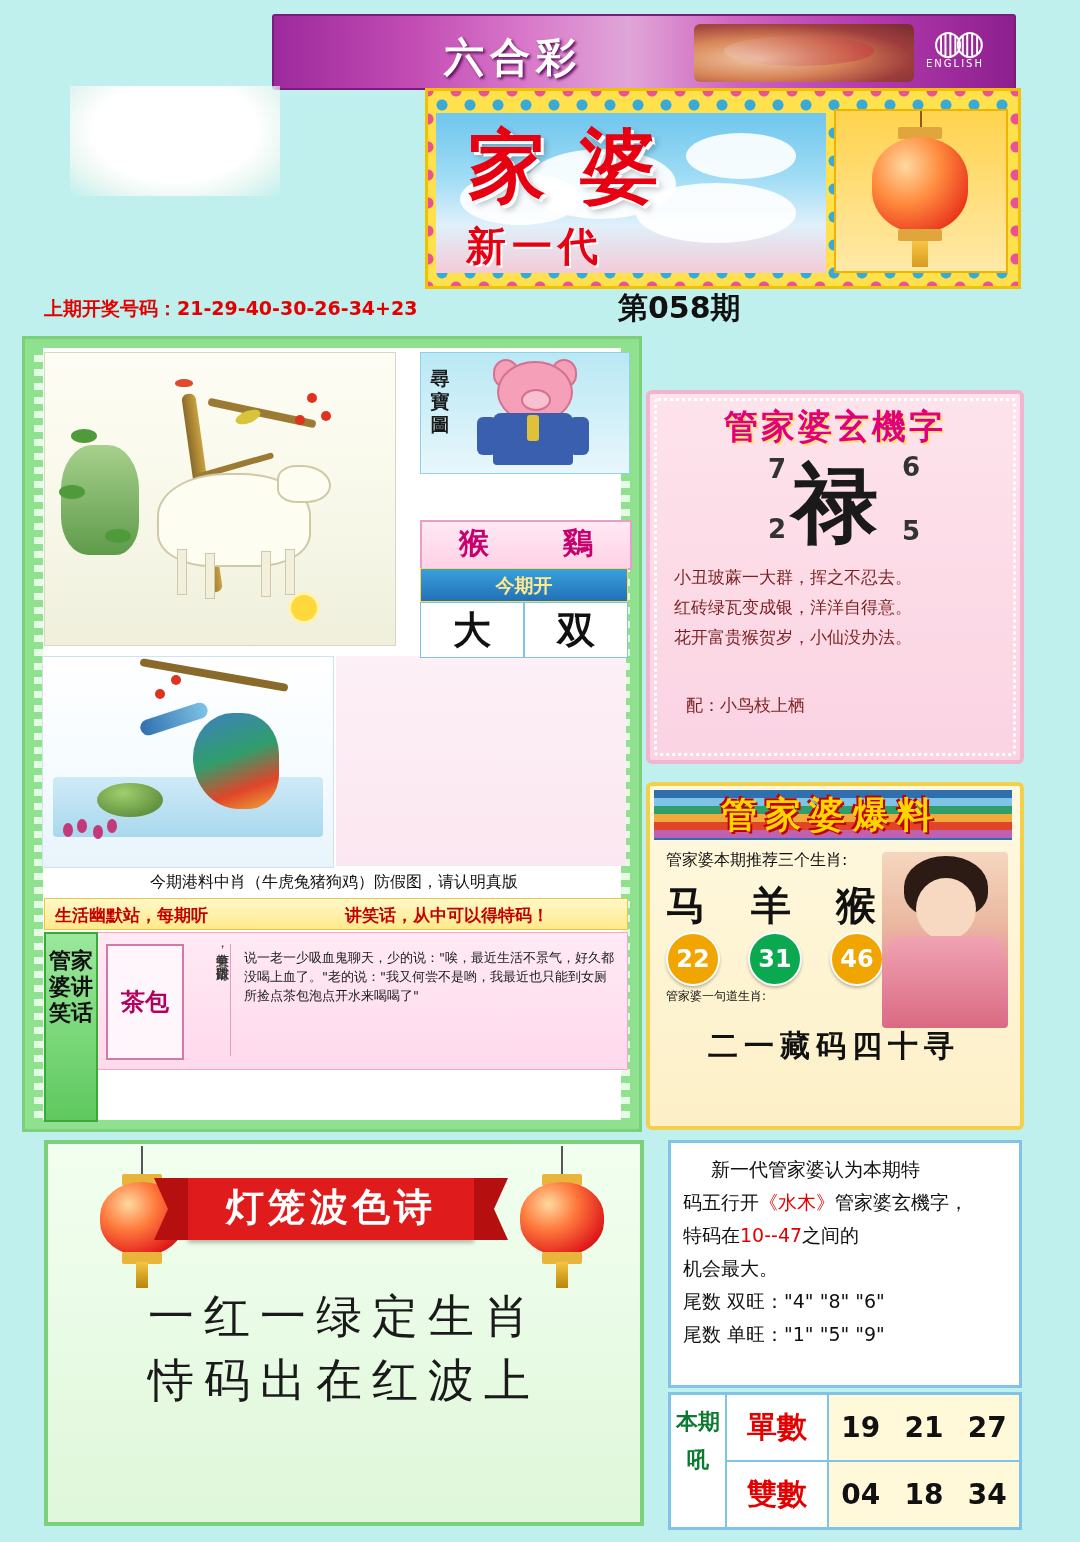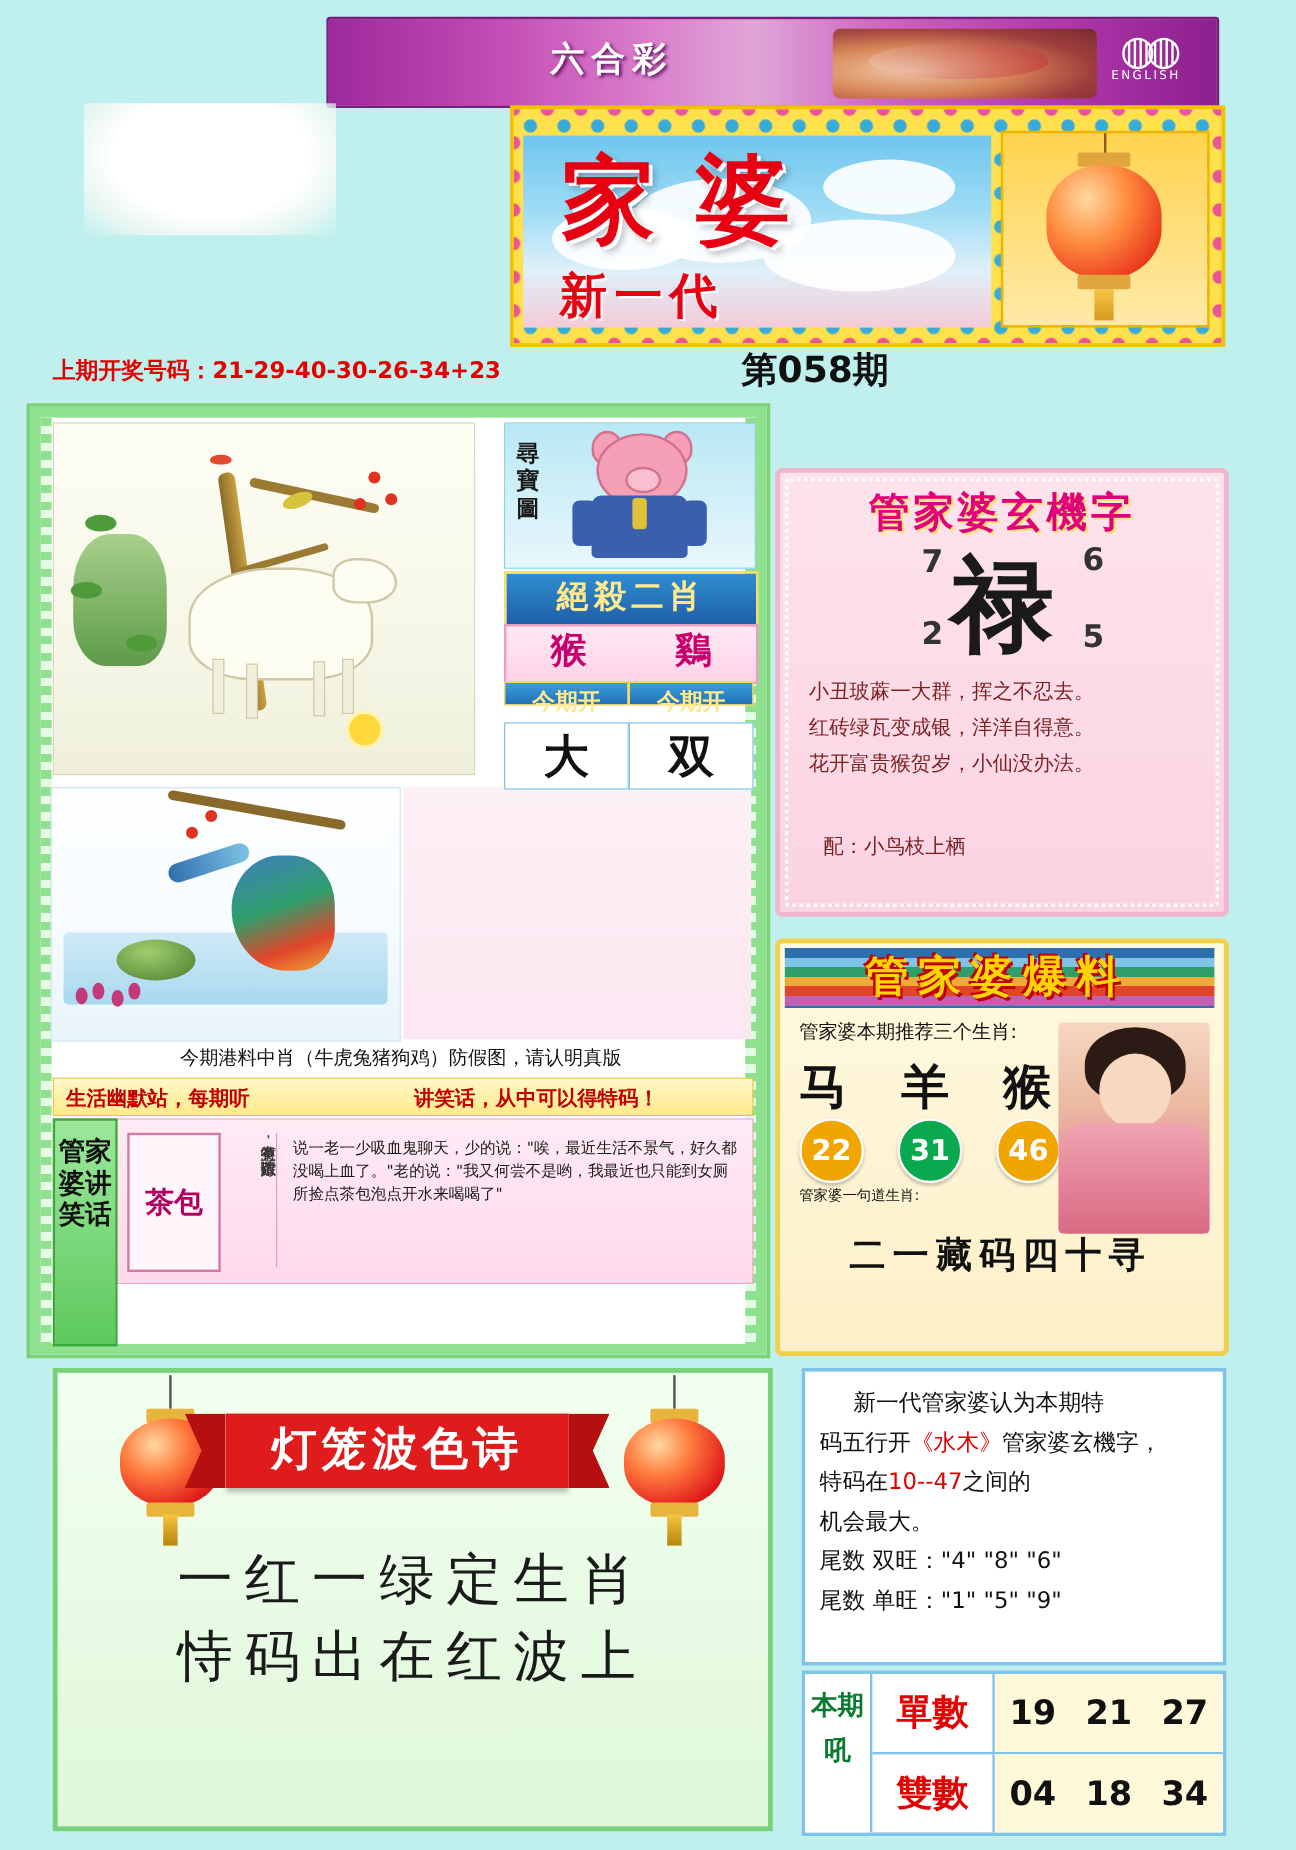--- a/index.html
+++ b/index.html
@@ -11,22 +11,22 @@
   }
   .page{position:absolute;inset:0;}
 
   
   .top-banner{
     position:absolute;left:272px;top:14px;width:740px;height:72px;
     background:linear-gradient(90deg,#9d2a9c 0%,#c14ab3 18%,#d878c9 34%,#e0a6d8 48%,#cf66c0 62%,#b43bae 80%,#8d1f8e 100%);
     border:2px solid #7d1b7d;border-radius:3px;overflow:hidden;
   }
   .top-banner .tb-title{
-    position:absolute;left:185px;top:14px;
-    font-size:28px;color:#fff;letter-spacing:6px;
+    position:absolute;left:170px;top:14px;
+    font-size:40px;color:#fff;letter-spacing:6px;
     font-family:Liberation Sans, sans-serif;
     text-shadow:2px 2px 3px #5c0f5c;font-weight:bold;
   }
   .tb-horse{
     position:absolute;left:420px;top:8px;width:220px;height:58px;
     background:radial-gradient(ellipse at 30% 60%,#f7d9a0 0%,#d98b46 40%,#9c3f2a 70%,#6d2b1d 100%);
     opacity:.85;border-radius:6px;
   }
   .tb-horse:after{
     content:"";position:absolute;left:30px;top:12px;width:150px;height:30px;
@@ -184,21 +184,21 @@
   }
   .kill2-vals{
     position:absolute;left:0;top:168px;width:208px;height:46px;
     background:linear-gradient(180deg,#ffe9f3,#ffd2e6);border:2px solid #e99ec4;
     display:flex;
   }
   .kill2-vals div{
     flex:1;text-align:center;line-height:42px;font-size:30px;color:#c8006e;font-weight:bold;
   }
   .now-head{
-    position:absolute;left:0;top:216px;width:208px;height:20px;display:flex;
+    position:absolute;left:0;top:216px;width:208px;height:20px;display:flex;flex-direction:column;
   }
   .now-head div{
     flex:1;background:linear-gradient(180deg,#3aa0dc,#2171b8);color:#ffe98a;
     font-size:19px;font-weight:bold;text-align:center;line-height:32px;border:1px solid #ffd84d;
   }
   .now-vals{
     position:absolute;left:0;top:250px;width:208px;height:56px;display:flex;
   }
   .now-vals div{
     flex:1;background:#fff;border:1px solid #7dc4e0;color:#111;
@@ -474,21 +474,20 @@
         <div class="pig-ear" style="left:20px;top:0;"></div>
         <div class="pig-ear" style="left:78px;top:0;"></div>
         <div class="pig-head"></div>
         <div class="pig-snout"></div>
         <div class="pig-body"></div>
         <div class="pig-arm" style="left:4px;"></div>
         <div class="pig-arm" style="left:96px;"></div>
         <div class="pig-tie"></div>
       </div>
     </div>
-    <div class="kill2">絕殺二肖</div>
     <div class="kill2-vals">
       <div>猴</div>
       <div>鷄</div>
     </div>
     <div class="now-head">
       <div>今期开</div>
       <div>今期开</div>
     </div>
     <div class="now-vals">
       <div>大</div>

